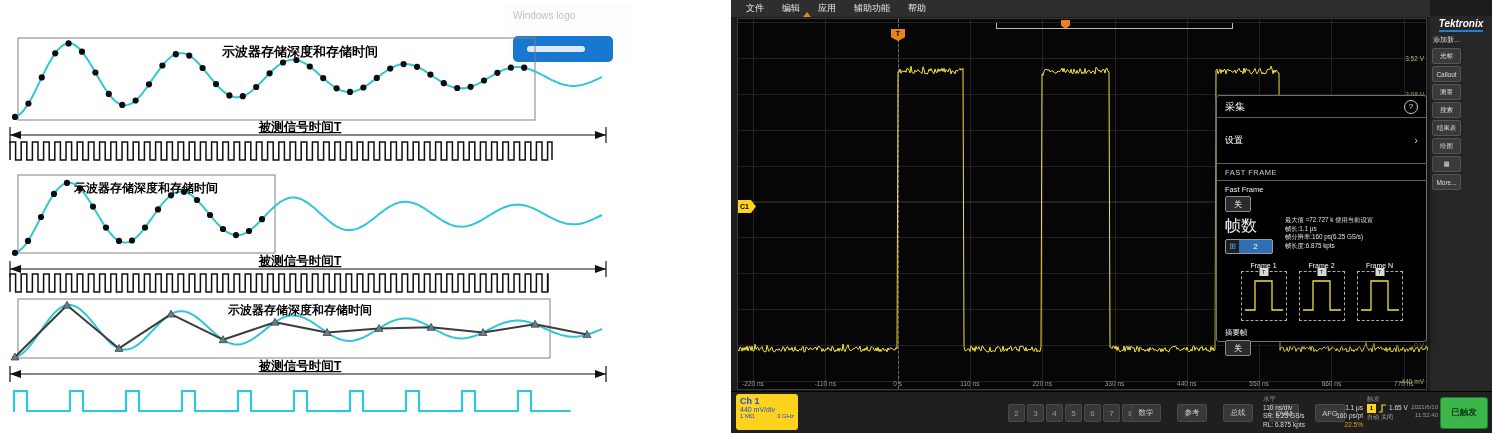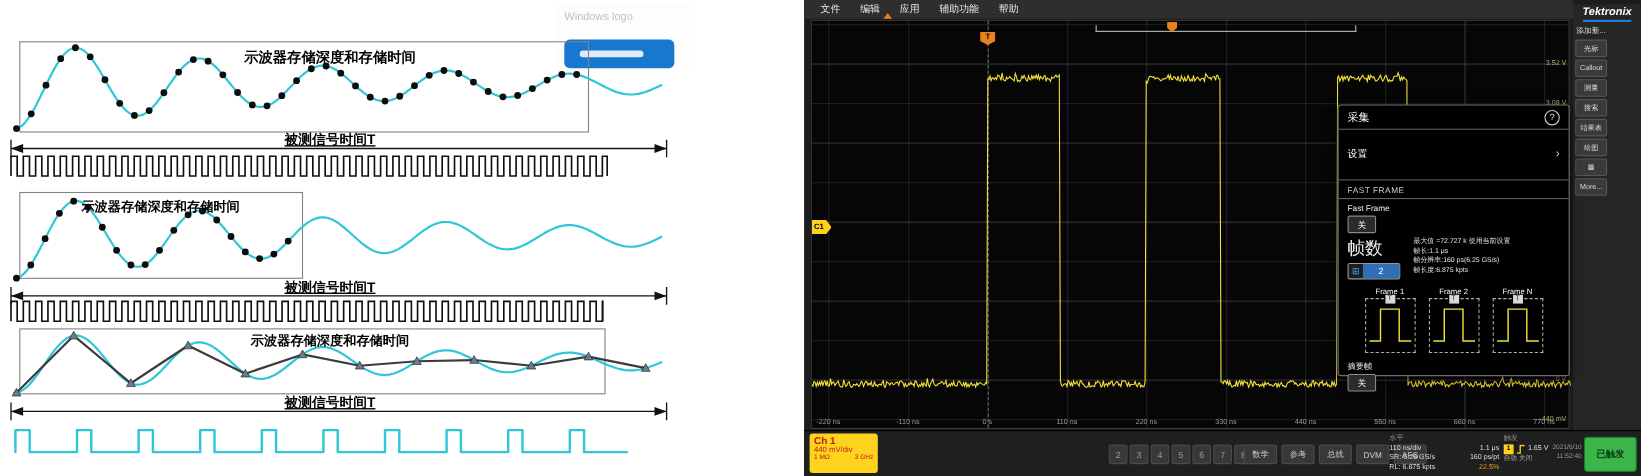--- a/index.html
+++ b/index.html
@@ -27,21 +27,21 @@
 
   
   #scope{position:absolute;left:731px;top:0;width:761px;height:433px;background:#1c1c1c;}
   #menu-bar{position:absolute;left:0;top:0;right:62px;height:17px;background:#2e2e2e;
       display:flex;align-items:center;padding-left:6px;}
   .mi{color:#e8e8e8;font-size:9px;padding:0 9px;cursor:default;}
   #menu-caret{position:absolute;left:72px;top:12px;width:0;height:0;
       border-left:4px solid transparent;border-right:4px solid transparent;border-bottom:5px solid #e8821e;}
 
   
-  #right-col{position:absolute;right:0;top:4px;width:62px;bottom:41px;background:#262626;}
+  #right-col{position:absolute;right:0;top:16px;width:62px;bottom:41px;background:#262626;}
   #brand{color:#fff;font-weight:bold;font-style:italic;font-size:10px;text-align:center;padding-top:2px;}
   #brand-bar{width:44px;height:2px;background:#1d7fd6;margin:1px auto 2px;}
   #add-new{color:#ddd;font-size:7px;padding:1px 3px 2px;}
   #side-buttons{display:flex;flex-wrap:wrap;gap:2px;padding:1px 2px;}
   .sbtn{width:27px;height:14px;background:#3a3a3a;border:1px solid #555;border-radius:2px;
       color:#ddd;font-size:6.5px;display:flex;align-items:center;justify-content:center;overflow:hidden;}
 
   
   #plot{position:absolute;left:6px;top:18px;width:690px;height:372px;background:#060606;
       border:1px solid #3a3a3a;box-sizing:border-box;
@@ -90,28 +90,28 @@
   .frame-cell{width:46px;}
   .f-label{font-size:7px;color:#fff;text-align:center;margin-bottom:2px;}
   .f-box{height:48px;border:1px dashed #aaa;position:relative;}
   .f-flag{position:absolute;left:50%;top:-4px;transform:translateX(-50%);width:9px;height:8px;background:#d8d8d8;
       color:#222;font-size:6px;line-height:8px;text-align:center;}
   .p-summary{padding:7px 8px 0;font-size:7.5px;color:#eee;}
 
   
   #bot-bar{position:absolute;left:0;right:0;bottom:0;height:41px;background:#1f1f1f;border-top:1px solid #000;z-index:6;}
   #ch1-badge{position:absolute;left:5px;top:2px;width:62px;height:36px;background:#ffd21e;border-radius:3px;
-      color:#b91c1c;padding:2px 4px;box-sizing:border-box;}
+      color:#1d4ed8;padding:2px 4px;box-sizing:border-box;}
   #ch1-badge .b1{font-weight:bold;font-size:9px;}
   #ch1-badge .b2{font-size:7px;}
   #ch1-badge .b3{font-size:6px;display:flex;justify-content:space-between;}
   #sq-group{position:absolute;left:277px;top:12px;display:flex;gap:2px;}
   .chsq{width:15px;height:16px;background:#383838;border:1px solid #4a4a4a;border-radius:2px;color:#9a9a9a;
       font-size:8px;display:flex;align-items:center;justify-content:center;}
-  #btn-group{position:absolute;left:400px;top:12px;display:flex;gap:4px;}
+  #btn-group{position:absolute;left:400px;top:12px;display:flex;gap:16px;}
   .bbtn{min-width:22px;height:16px;padding:0 3px;background:#383838;border:1px solid #4a4a4a;border-radius:2px;
       color:#ccc;font-size:7.5px;display:flex;align-items:center;justify-content:center;}
   #h-panel{position:absolute;left:532px;top:3px;width:100px;color:#ddd;font-size:6.5px;line-height:8.5px;}
   .ptitle{color:#8a8a8a;font-size:6.5px;}
   .hrow{display:flex;justify-content:space-between;}
   .pos-orange{color:#e8a21e;}
   #t-panel{position:absolute;left:636px;top:3px;width:46px;color:#ddd;font-size:6.5px;line-height:8.5px;}
   .trow{display:flex;align-items:center;gap:2px;}
   .tchip{width:9px;height:9px;background:#ffd21e;color:#000;font-size:6px;font-weight:bold;text-align:center;line-height:9px;}
   .tmode{color:#aaa;font-size:6px;}

